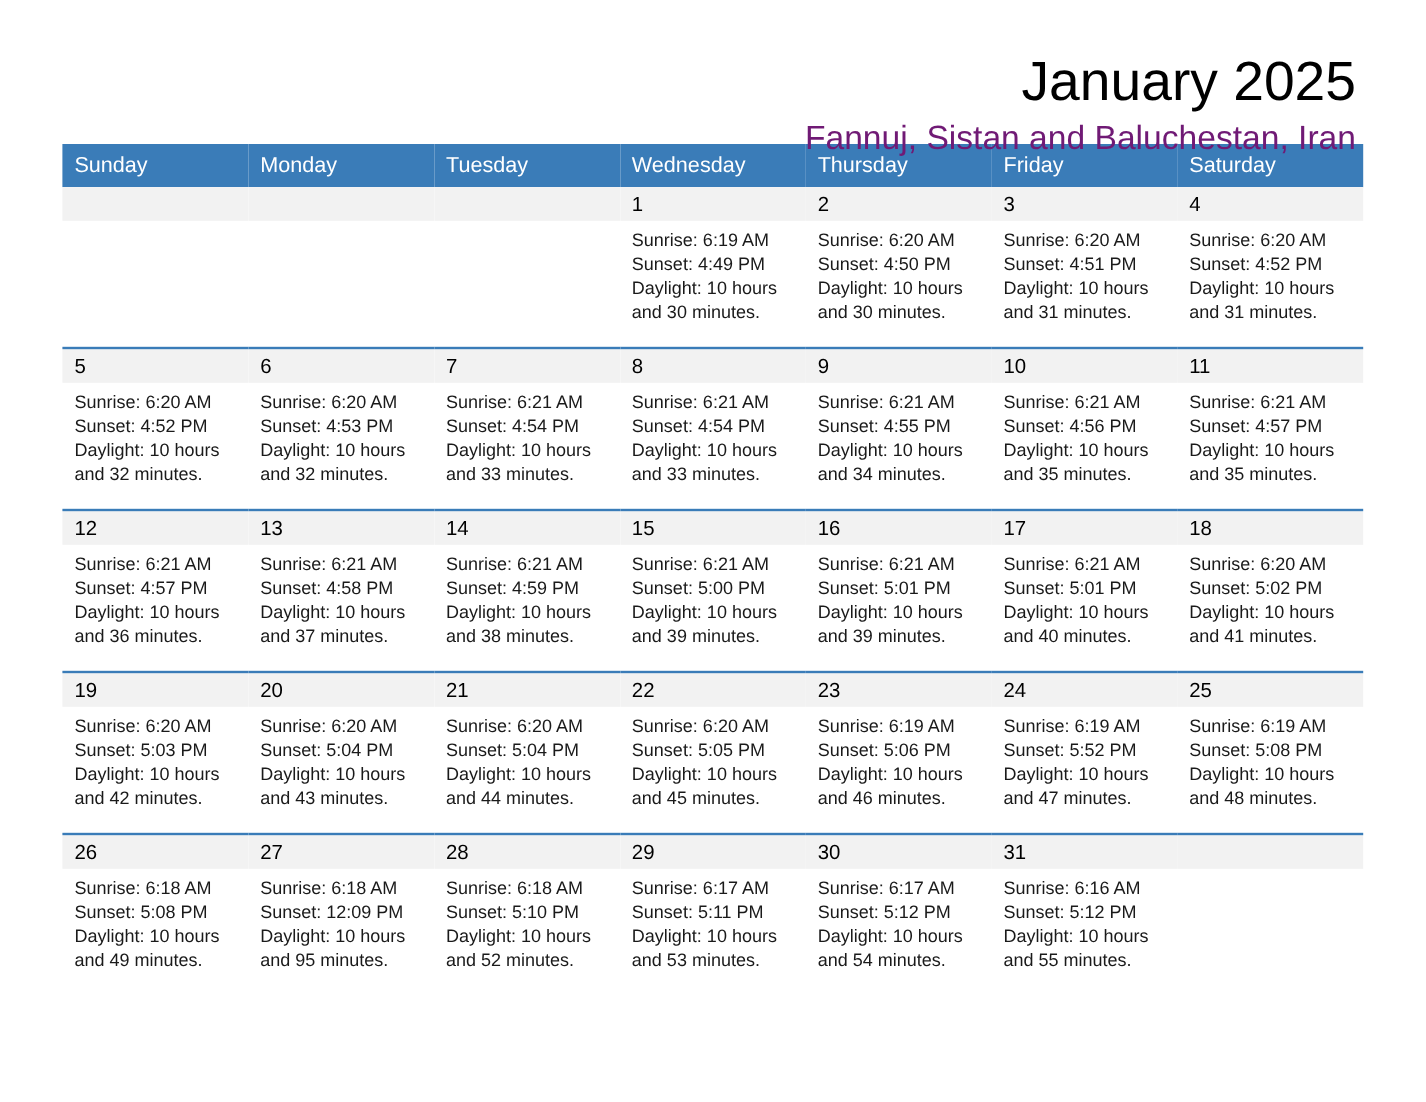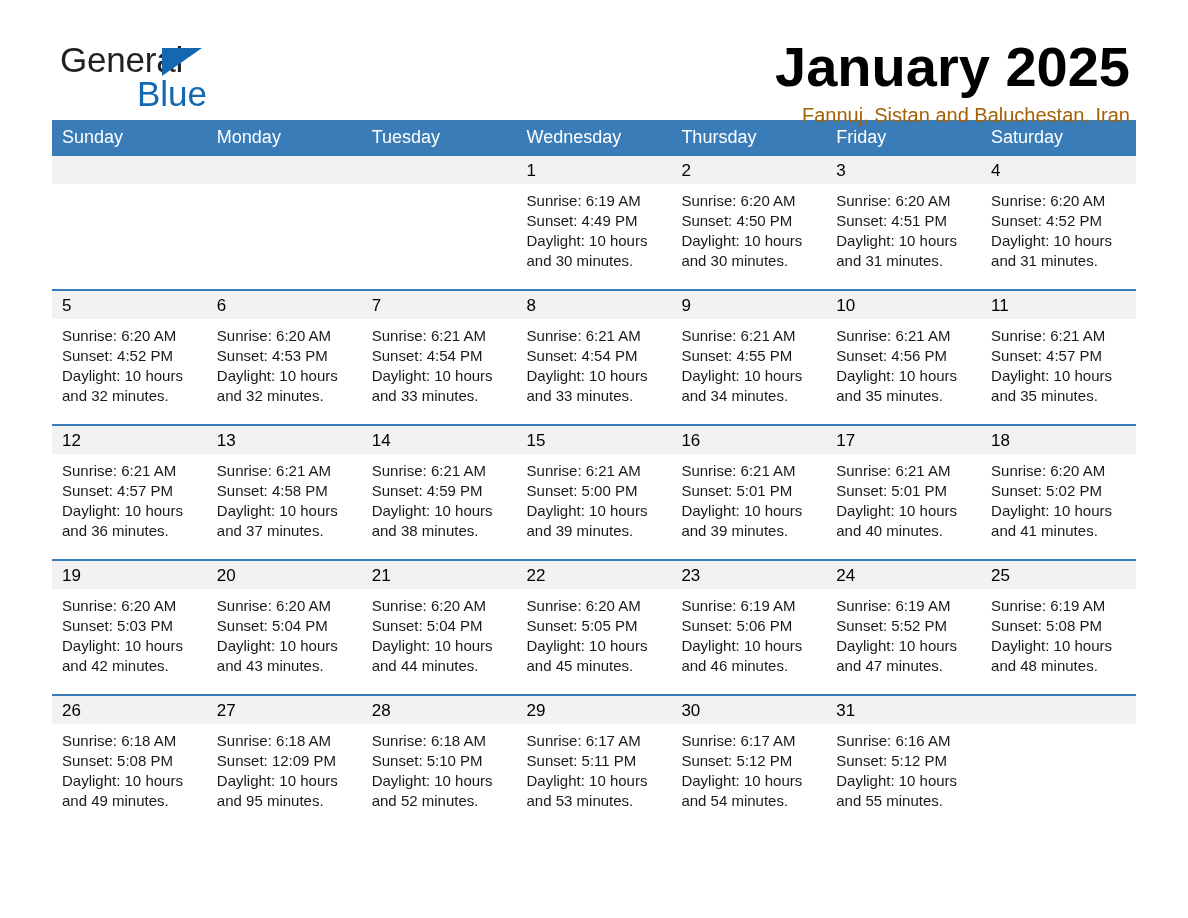--- a/index.html
+++ b/index.html
@@ -61,33 +61,33 @@
     color: #1368b0;
     white-space: nowrap;
   }
   .title-block {
     position: absolute;
     right: 6px;
     top: 42px;
     text-align: right;
   }
   .month-title {
-    font-size: 56px;
+    font-size: 46px;
     line-height: 50px;
-    font-weight: bold;
+    font-weight: normal;
     color: #000;
     margin: 0;
     white-space: nowrap;
   }
   .location {
-    font-size: 20px;
+    font-size: 28px;
     line-height: 30px;
     margin: 8px 0 0 0;
     font-weight: normal;
-    color: #a16207;
+    color: #701a75;
     white-space: nowrap;
   }
 
   
   table.calendar {
     width: 1084px;
     border-collapse: collapse;
     table-layout: fixed;
     margin-top: 2px;
   }
@@ -140,27 +140,20 @@
     white-space: nowrap;
   }
 </style>
 </head>
 <body>
 
 <div class="page">
 
   <div class="header">
 
-    <div class="logo">
-      <div class="logo-row1">
-        <span>General</span>
-        <span class="logo-tri"></span>
-      </div>
-      <div class="logo-row2">Blue</div>
-    </div>
 
     <div class="title-block">
       <h1 class="month-title">January 2025</h1>
       <h2 class="location">Fannuj, Sistan and Baluchestan, Iran</h2>
     </div>
 
   </div>
 
   <table class="calendar">
     <thead>

